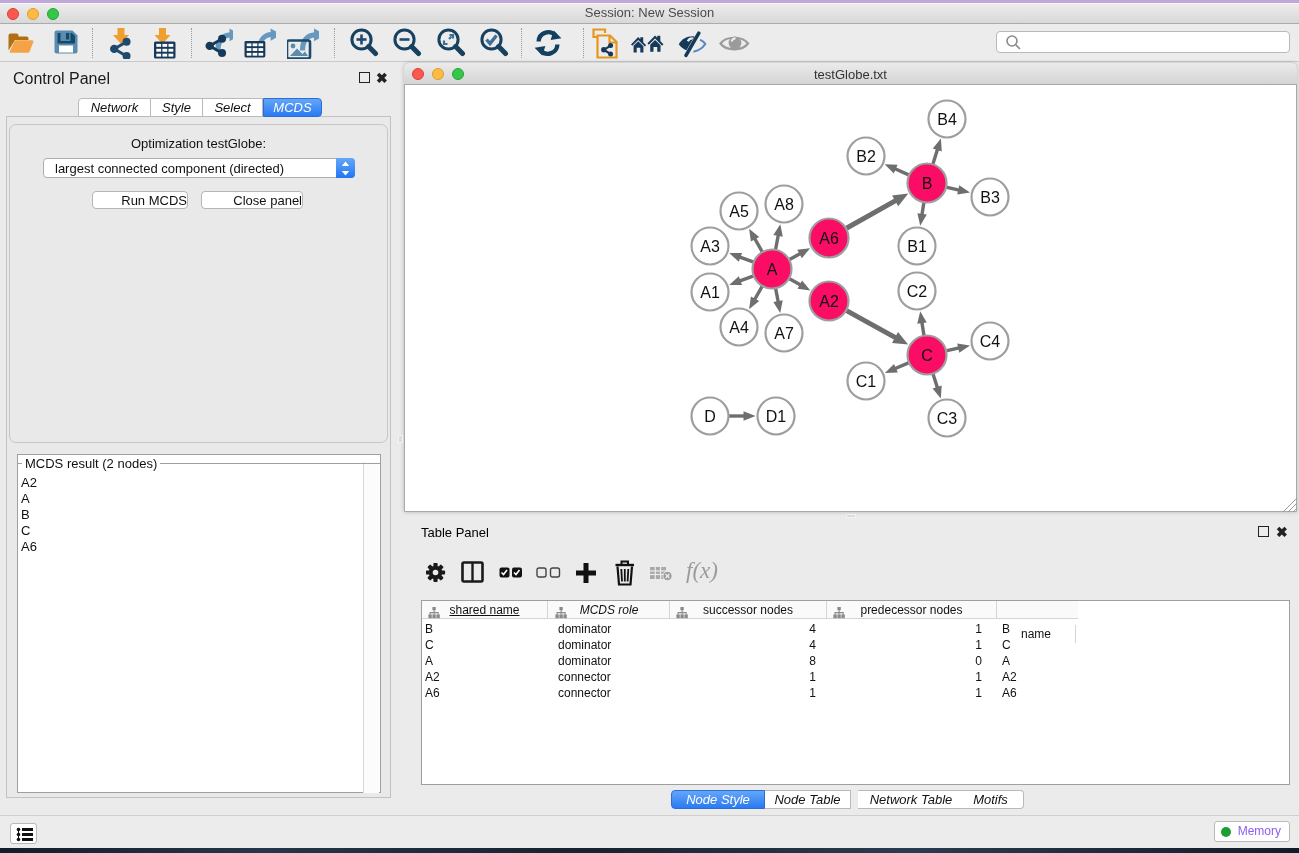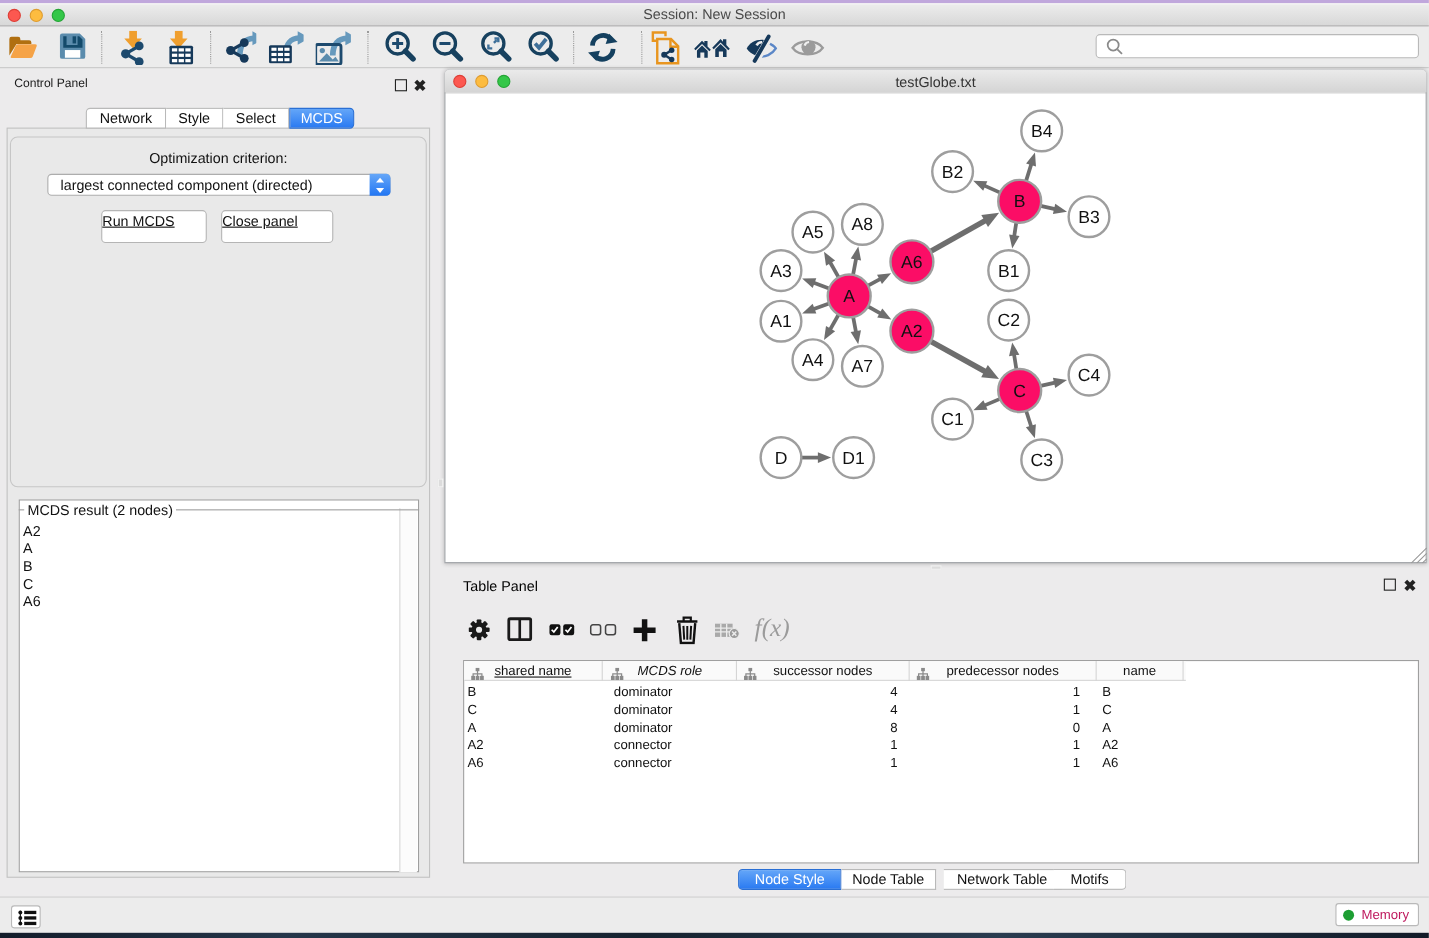--- a/index.html
+++ b/index.html
@@ -15,31 +15,31 @@
 #titlebar .t1 { left:7px;  background:#fc5850; border:0.5px solid #dd3e36; }
 #titlebar .t2 { left:27px; background:#fdbc40; border:0.5px solid #de9c30; }
 #titlebar .t3 { left:47px; background:#34c748; border:0.5px solid #24a436; }
 #titletext { left:0; top:5px; width:1299px; text-align:center; font-size:13px; color:#4a4a4a; }
 
 #toolbar { left:0; top:25px; width:1299px; height:37px; background:#ececec; border-bottom:1px solid #c9c9c9; }
 .sep { position:absolute; top:3px; height:30px; width:0; border-left:1px dotted #9a9a9a; }
 .ticon { position:absolute; top:3px; }
 #searchbox { position:absolute; left:996px; top:6px; width:294px; height:22px; background:#fff; border:1px solid #b9b9b9; border-radius:4px; }
 
-#cpTitle { left:13px; top:70px; font-size:11px; color:#1a1a1a; }
+#cpTitle { left:13px; top:70px; font-size:16px; color:#1a1a1a; }
 .panelbtns { font-weight:bold; color:#222; }
 #cpTabs { left:0px; top:98px; width:391px; height:19px; }
-.tab { position:absolute; top:0; height:19px; background:#fff; border:1px solid #b9b9b9; font-size:13px; text-align:center; line-height:17px; color:#111; }
+.tab { position:absolute; top:0; height:19px; background:#fff; border:1px solid #b9b9b9; font-size:13px; text-align:center; line-height:17px; color:#111;font-style:italic; }
 .tab.sel { background:linear-gradient(#64a6f8,#2a7af2); color:#fff; border-color:#2a6fd4; }
 #cpOuter { left:6px; top:116px; width:385px; height:682px; border:1px solid #c2c2c2; background:#e9e9e9; }
 #cpInner { left:9px; top:124px; width:379px; height:319px; border:1px solid #c6c6c6; border-radius:7px; }
 #optLabel { left:0px; top:136px; width:397px; text-align:center; font-size:13px; color:#111; }
 #dropdown { left:43px; top:158px; width:312px; height:20px; background:#fff; border:1px solid #adadad; border-radius:4px; font-size:13px; line-height:19px; padding-left:11px; color:#111; }
 #dropStep { left:336px; top:158px; width:19px; height:20px; background:linear-gradient(#66a7f8,#2276f3); border-radius:0 4px 4px 0; }
-.btn { position:absolute; height:30px; background:#fff; border:1px solid #b5b5b5; border-radius:4px; font-size:13px; text-align:left; line-height:17px; color:#111;text-decoration:underline; }
+.btn { position:absolute; height:18px; background:#fff; border:1px solid #b5b5b5; border-radius:4px; font-size:13px; text-align:right; line-height:17px; color:#111; }
 #mcdsBox { left:17px; top:454px; width:364px; height:339px; background:#fff; border:1px solid #9f9f9f; }
 #mcdsLegendLine { left:17px; top:463px; width:364px; height:1px; background:#9f9f9f; }
 #mcdsLegend { left:22px; top:456px; font-size:13px; color:#111; background:#fff; padding:0 3px; }
 #mcdsList { left:21px; top:475px; font-size:13px; color:#111; line-height:16px; }
 #mcdsScroll { left:363px; top:462px; width:16px; height:331px; background:#fcfcfc; border-left:1px solid #d8d8d8; }
 
 #netFrame { left:404px; top:63px; width:893px; height:449px; background:#fff; border:1px solid #a6a9ad; border-radius:5px 5px 0 0; box-shadow:0 0 4px rgba(0,0,0,0.22); }
 #netTitle { left:404px; top:63px; width:893px; height:22px; background:linear-gradient(#ebebeb,#d4d4d4); border-bottom:1px solid #a9a9a9; border-radius:5px 5px 0 0; }
 #netTitle .t1 { left:8px; top:5px; background:#fc5850; border:0.5px solid #dd3e36; }
 #netTitle .t2 { left:27.5px; top:5px; background:#fdbc40; border:0.5px solid #de9c30; }
@@ -49,21 +49,21 @@
 #tpTitle { left:421px; top:525px; font-size:13px; color:#000000; }
 #tblArea { left:421px; top:600px; width:869px; height:185px; background:#fff; border:1px solid #9f9f9f; }
 #tblHead { left:422px; top:601px; width:656px; height:18px; background:#fafafa; border-bottom:1px solid #d5d5d5; }
 .hcol { position:absolute; top:0; height:18px; border-right:1px solid #d5d5d5; font-size:12px; text-align:center; line-height:18px; color:#111; }
 .trow { position:absolute; font-size:12px; color:#111; height:16px; line-height:16px; }
 
 #botTabs { left:0; top:790px; width:1299px; height:20px; }
 
 #statusbar { left:0; top:815px; width:1299px; height:33px; background:#ececec; border-top:1px solid #cfcfcf; }
 #listBtn { left:10px; top:823px; width:27px; height:21px; background:#fff; border:1px solid #b9b9b9; border-radius:3px; }
-#memBtn { left:1214px; top:821px; width:76px; height:21px; background:#fff; border:1px solid #b9b9b9; border-radius:3px; font-size:12px; color:#be185d; text-align:right; line-height:19px; padding-right:8px; }
+#memBtn { left:1214px; top:821px; width:76px; height:21px; background:#fff; border:1px solid #b9b9b9; border-radius:3px; font-size:12px; color:#8b5cf6; text-align:right; line-height:19px; padding-right:8px; }
 #memDot { left:1221px; top:827px; width:10px; height:10px; border-radius:50%; background:#1d9e33; }
 </style>
 </head>
 <body>
 <div class="abs" id="deskTop"></div>
 <div class="abs" id="titlebar">
     <div class="tl t1"></div>
     <div class="tl t2"></div>
     <div class="tl t3"></div>
   </div>
@@ -245,21 +245,21 @@
 <div class="abs panelbtns" style="left:359px;top:72px;width:11px;height:11px;border:1.5px solid #222;"></div>
 <div class="abs panelbtns" style="left:376px;top:70px;font-size:14px;">✖</div>
 <div class="abs" id="cpOuter"></div>
 <div class="abs" id="cpInner"></div>
 <div class="abs" id="cpTabs">
   <div class="tab" style="left:78px;width:73px;border-radius:4px 0 0 0;">Network</div>
   <div class="tab" style="left:151px;width:52px;border-left:none;">Style</div>
   <div class="tab" style="left:203px;width:60px;border-left:none;">Select</div>
   <div class="tab sel" style="left:263px;width:59px;border-radius:0 4px 4px 0;">MCDS</div>
 </div>
-<div class="abs" id="optLabel">Optimization criterion:</div>
+<div class="abs" id="optLabel">Optimization testGlobe:</div>
 <div class="abs" id="dropdown">largest connected component (directed)</div>
 <div class="abs" id="dropStep"><svg width="19" height="21">
       <path d="M9.5 3.5 L13.2 8 L5.8 8 Z" fill="#fff"></path>
       <path d="M9.5 17.5 L13.2 13 L5.8 13 Z" fill="#fff"></path>
     </svg></div>
 <div class="abs btn" style="left:92px;top:191px;width:96px;">Run MCDS</div>
 <div class="abs btn" style="left:201px;top:191px;width:102px;">Close panel</div>
 <div class="abs" id="mcdsBox"></div>
 <div class="abs" id="mcdsScroll"></div>
 <div class="abs" id="mcdsLegendLine"></div>
@@ -457,21 +457,21 @@
         </svg></span>successor nodes</div>
     <div class="hcol" style="left:405px;width:170px;"><span style="position:absolute;left:6px;top:4px;"><svg width="12" height="12" viewBox="0 0 12 12" style="vertical-align:-1px;">
           <g fill="#8a8a8a">
             <rect x="4.4" y="0" width="3.4" height="3.2"></rect>
             <rect x="0.4" y="7.4" width="3.4" height="3.8"></rect>
             <rect x="4.4" y="7.4" width="3.4" height="3.8"></rect>
             <rect x="8.4" y="7.4" width="3.4" height="3.8"></rect>
           </g>
           <path d="M6.1 3 L6.1 5.6 M2.1 7.6 L2.1 5.6 L10.1 5.6 L10.1 7.6 M6.1 5.6 L6.1 7.6" stroke="#8a8a8a" stroke-width="1.1" fill="none"></path>
         </svg></span>predecessor nodes</div>
-    <div class="hcol" style="left:575px;width:79px;">name</div>
+    <div class="hcol" style="left:575px;width:79px;margin-top:24px;">name</div>
   </div>
 <div class="abs" id="tblRows">
     <div class="trow" style="left:425px;top:621px;">B</div>
     <div class="trow" style="left:558px;top:621px;">dominator</div>
     <div class="trow" style="left:670px;top:621px;width:146px;text-align:right;">4</div>
     <div class="trow" style="left:827px;top:621px;width:155px;text-align:right;">1</div>
     <div class="trow" style="left:1002px;top:621px;">B</div>
     <div class="trow" style="left:425px;top:637px;">C</div>
     <div class="trow" style="left:558px;top:637px;">dominator</div>
     <div class="trow" style="left:670px;top:637px;width:146px;text-align:right;">4</div>

